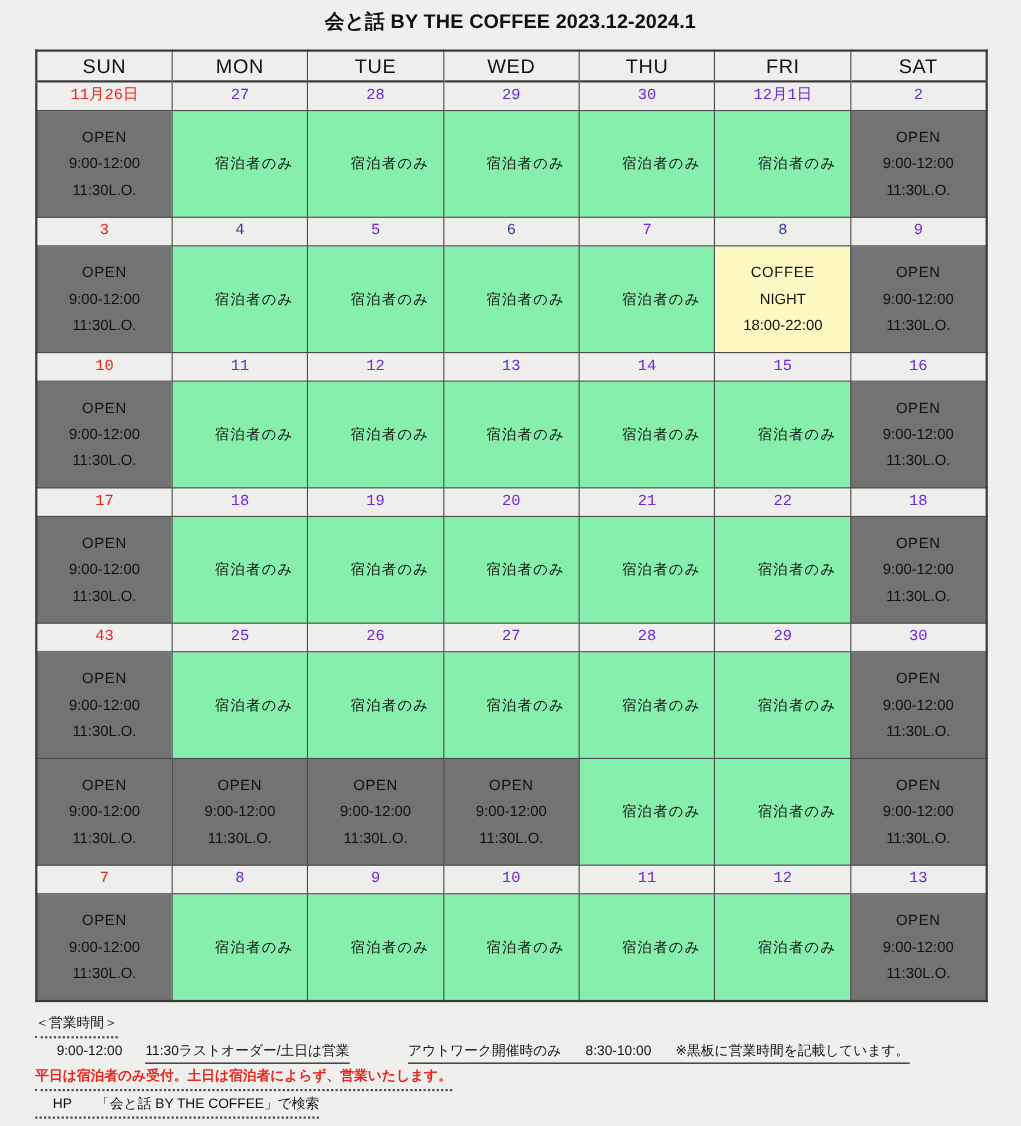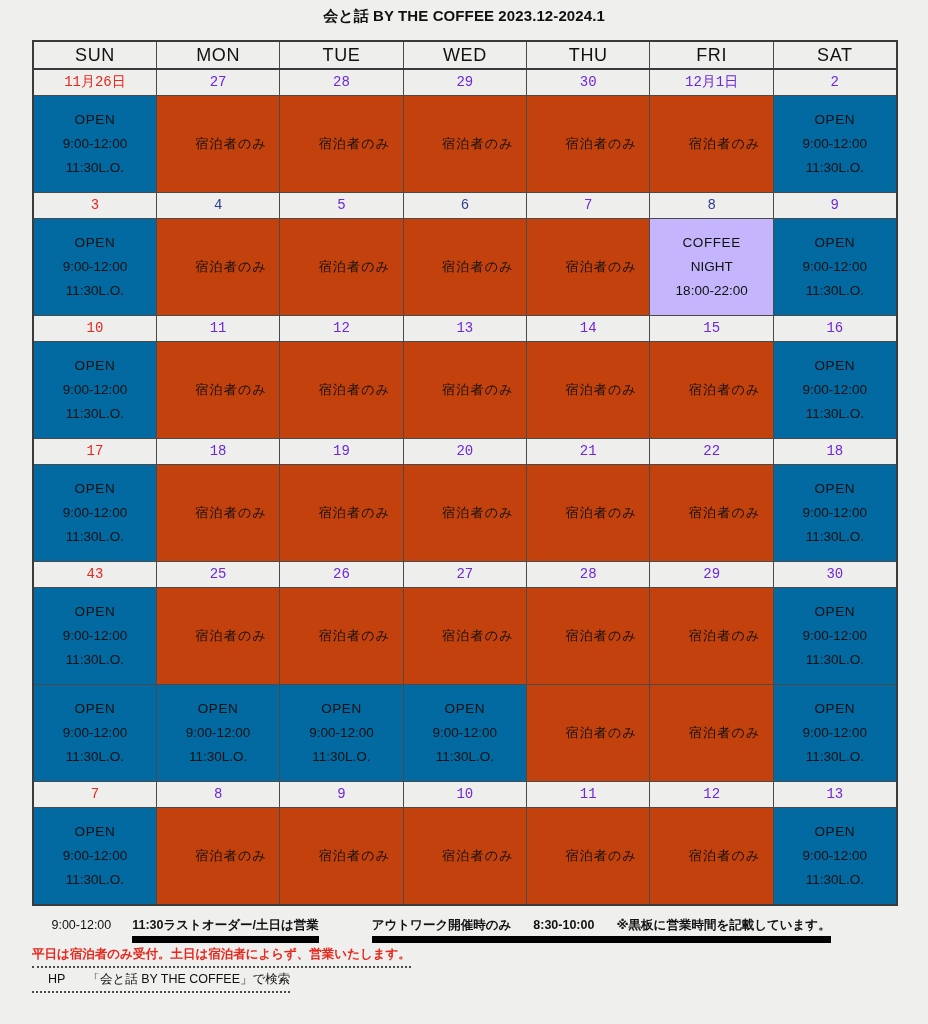--- a/index.html
+++ b/index.html
@@ -15,21 +15,21 @@
     overflow: hidden;
   }
   .page {
     position: relative;
     width: 928px;
     height: 1024px;
     box-sizing: border-box;
   }
   .title {
     text-align: center;
-    font-size: 15px;
+    font-size: 18px;
     font-weight: 700;
     letter-spacing: 0.1px;
     padding-top: 7px;
     color: #111;
   }
   .cal-wrap {
     margin: 14px 32px 0 32px;
   }
   table.calendar {
     border-collapse: collapse;
@@ -65,23 +65,23 @@
   td.daynum.blue { color: #2b3f8f; }
   td.daynum.black{ color: #6d28d9; }
 
   td.info {
     height: 88px;
     padding: 4px 2px;
     font-size: 13.5px;
     line-height: 24px;
     color: #111;
   }
-  td.info.open   { background: #0369a1; margin-top: 20px; }
-  td.info.night  { background: #c4b5fd; }
-  td.info.guest  { background: #c2410c; padding-left: 28px; }
+  td.info.open   { background: #737373; margin-top: 20px; }
+  td.info.night  { background: #fef9c3; }
+  td.info.guest  { background: #86efac; padding-left: 28px; }
 
   td.info .ln { display: block; white-space: nowrap; }
   td.info.guest .ln { letter-spacing: 1.2px; font-size: 13px; }
   td.info.open .ln1, td.info.night .ln1 { letter-spacing: 0.6px; }
 
   
   .footer {
     margin: 8px 0 0 0;
     padding: 0 26px;
     font-size: 12.5px;
@@ -91,24 +91,23 @@
     display: block;
     line-height: 22px;
     white-space: nowrap;
   }
   .u-dot {
     border-bottom: 2px dotted #4a4a4a;
     display: inline-block;
     padding-bottom: 1px;
   }
   .u-solid {
-    border-bottom: 7px solid #000000;
+    border-bottom: 1px solid #000000;
     display: inline-block;
     padding-bottom: 0px;
-    font-weight: bold;
   }
   .f-row1 { padding-left: 6px; }
   .f-row2 { padding-left: 6px; }
   .f-row3 { padding-left: 6px; }
   .f-row4 { padding-left: 6px; }
   .red-text { color: #e8261c; font-weight: 700; }
   .gap-a { display:inline-block; width: 22px; }
   .gap-b { display:inline-block; width: 46px; }
   .gap-c { display:inline-block; width: 16px; }
   .gap-d { display:inline-block; width: 14px; }
@@ -394,20 +393,23 @@
               <span class="ln">9:00-12:00</span>
               <span class="ln">11:30L.O.</span>
             </td>
           </tr>
         </tbody>
     </table>
   </div>
 
   <div class="footer">
 
+    <div class="fline f-row1">
+      <span class="u-dot">＜営業時間＞</span>
+    </div>
 
     <div class="fline f-row2">
       <span class="gap-c"></span>
       <span>9:00-12:00</span>
       <span class="gap-d"></span>
       <span class="u-solid">11:30ラストオーダー/土日は営業</span>
       <span class="gap-b"></span>
       <span class="u-solid"><span>アウトワーク開催時のみ</span><span class="gap-e"></span><span>8:30-10:00</span><span class="gap-e"></span><span>※黒板に営業時間を記載しています。</span></span>
     </div>
 

